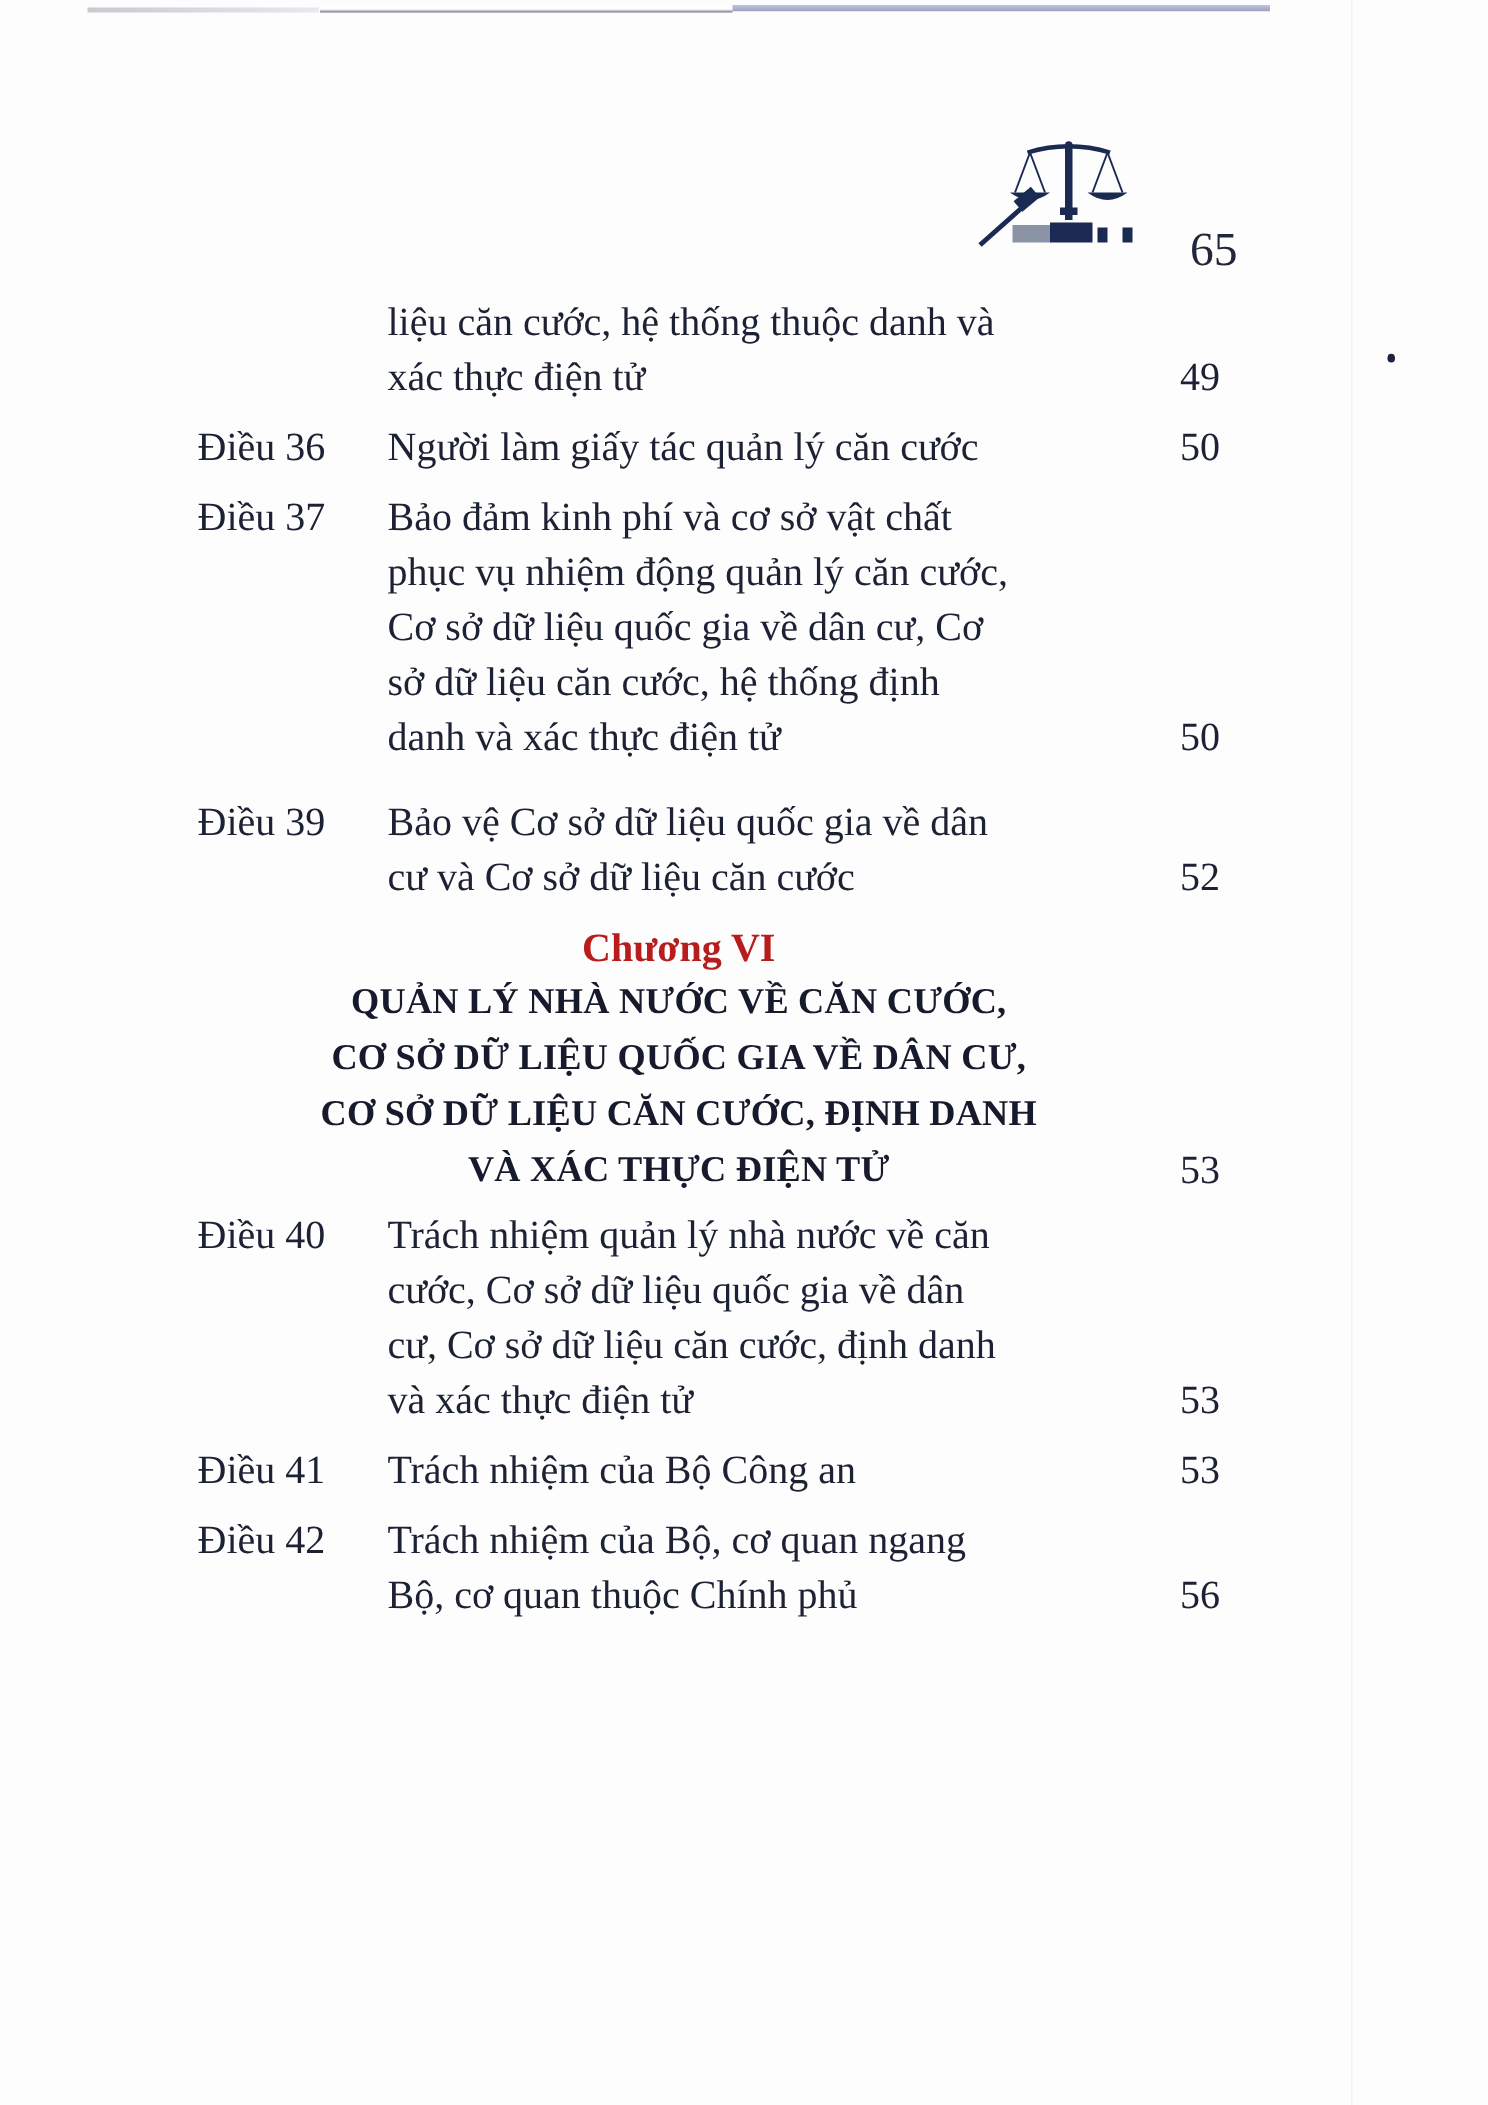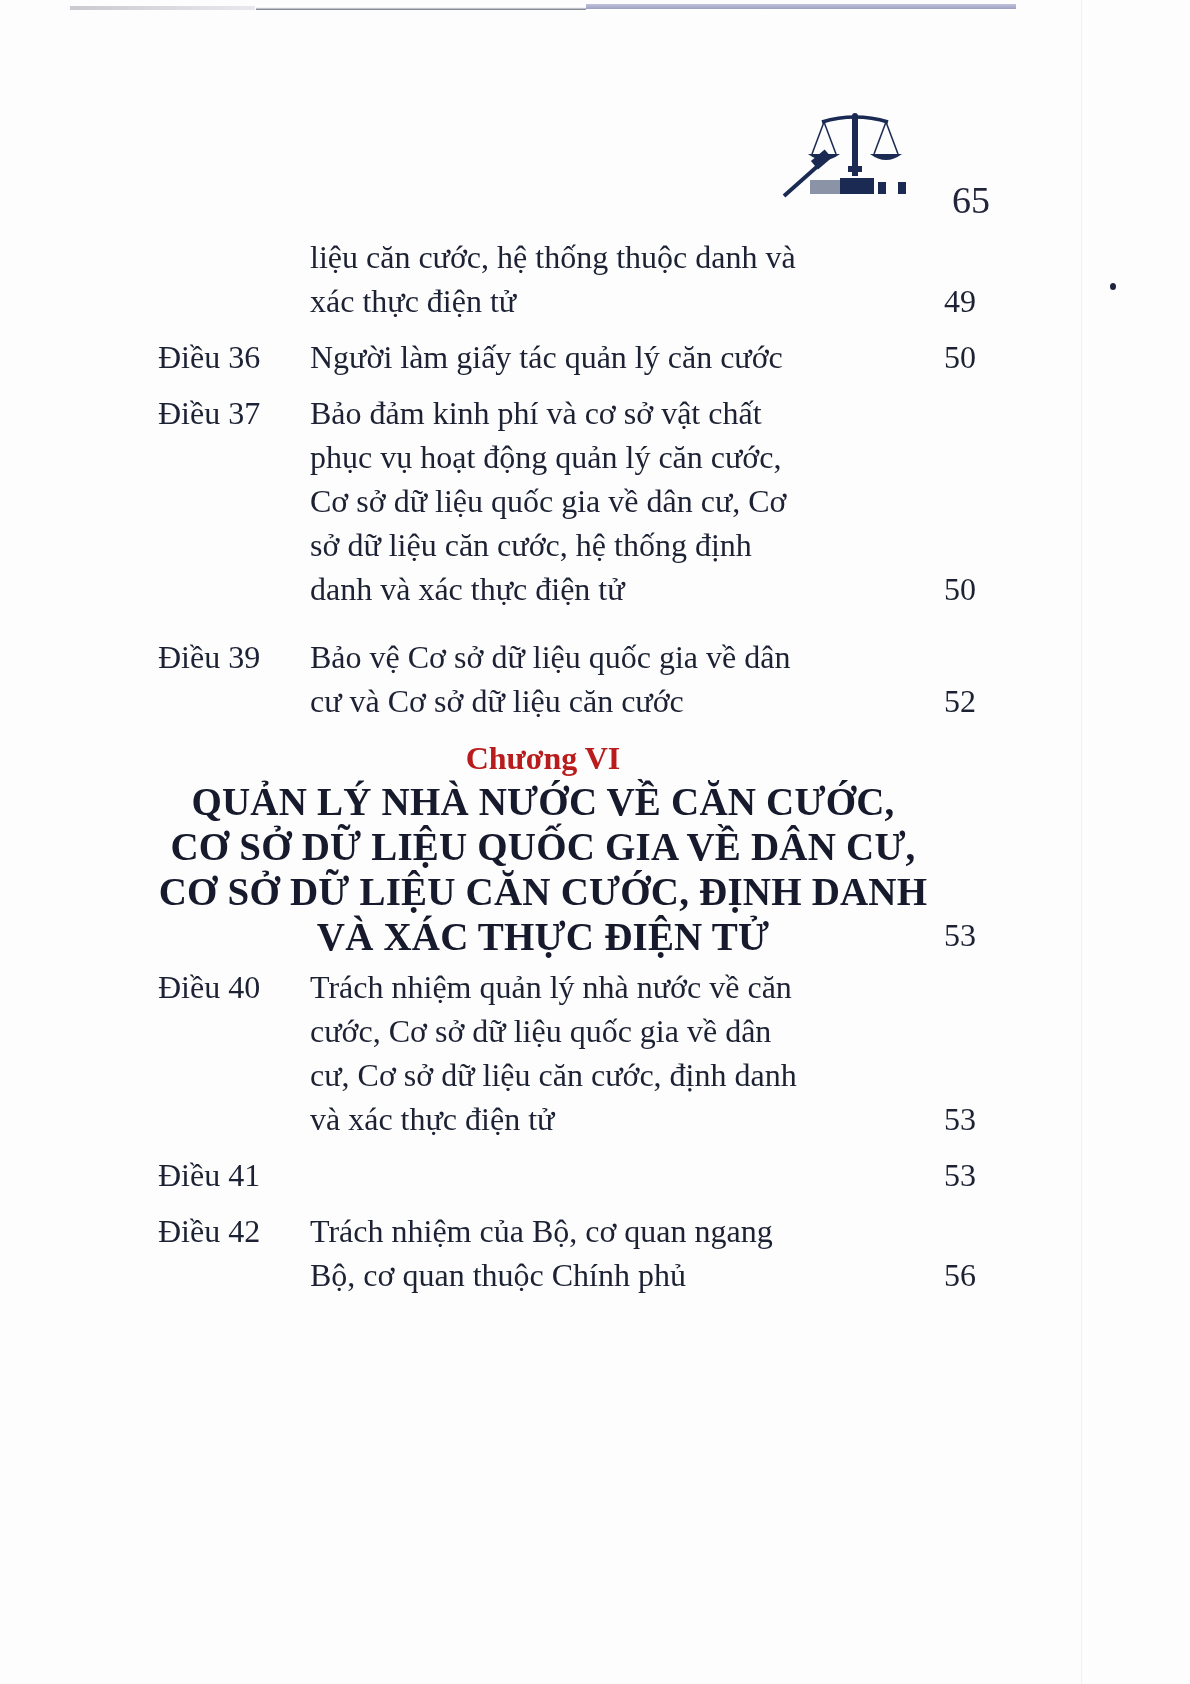--- a/index.html
+++ b/index.html
@@ -128,21 +128,21 @@
     .chapter-label {
       font-weight: bold;
       font-size: 32px;
       line-height: 42px;
       width: 770px;
       color: #b91c1c;
     }
     .chapter-title-lines {
       width: 770px;
       font-weight: bold;
-      font-size: 39px;
+      font-size: 29px;
       line-height: 45px;
       color: #161a2c;
       letter-spacing: 0.2px;
     }
     .chapter-title-line {
       display: block;
     }
     .chapter-page {
       position: absolute;
       right: 22px;
@@ -211,21 +211,21 @@
       <div>Người làm giấy tác quản lý căn cước</div>
     </div>
     <div class="toc-page">50</div>
   </div>
   <div class="gap-s"></div>
 
   <div class="toc-row">
     <div class="toc-article">Điều 37</div>
     <div class="toc-title">
       <div>Bảo đảm kinh phí và cơ sở vật chất</div>
-      <div>phục vụ hoạt động quản lý căn cước,</div>
+      <div>phục vụ nhiệm động quản lý căn cước,</div>
       <div>Cơ sở dữ liệu quốc gia về dân cư, Cơ</div>
       <div>sở dữ liệu căn cước, hệ thống định</div>
       <div>danh và xác thực điện tử</div>
     </div>
     <div class="toc-page">50</div>
   </div>
   <div class="gap-s"></div>
 
   <div class="gap-s"></div>
 
@@ -256,20 +256,23 @@
       <div>cước, Cơ sở dữ liệu quốc gia về dân</div>
       <div>cư, Cơ sở dữ liệu căn cước, định danh</div>
       <div>và xác thực điện tử</div>
     </div>
     <div class="toc-page">53</div>
   </div>
   <div class="gap-s"></div>
 
   <div class="toc-row">
     <div class="toc-article">Điều 41</div>
+    <div class="toc-title">
+      <div>Trách nhiệm của Bộ Công an</div>
+    </div>
     <div class="toc-page">53</div>
   </div>
   <div class="gap-s"></div>
 
   <div class="toc-row">
     <div class="toc-article">Điều 42</div>
     <div class="toc-title">
       <div>Trách nhiệm của Bộ, cơ quan ngang</div>
       <div>Bộ, cơ quan thuộc Chính phủ</div>
     </div>

